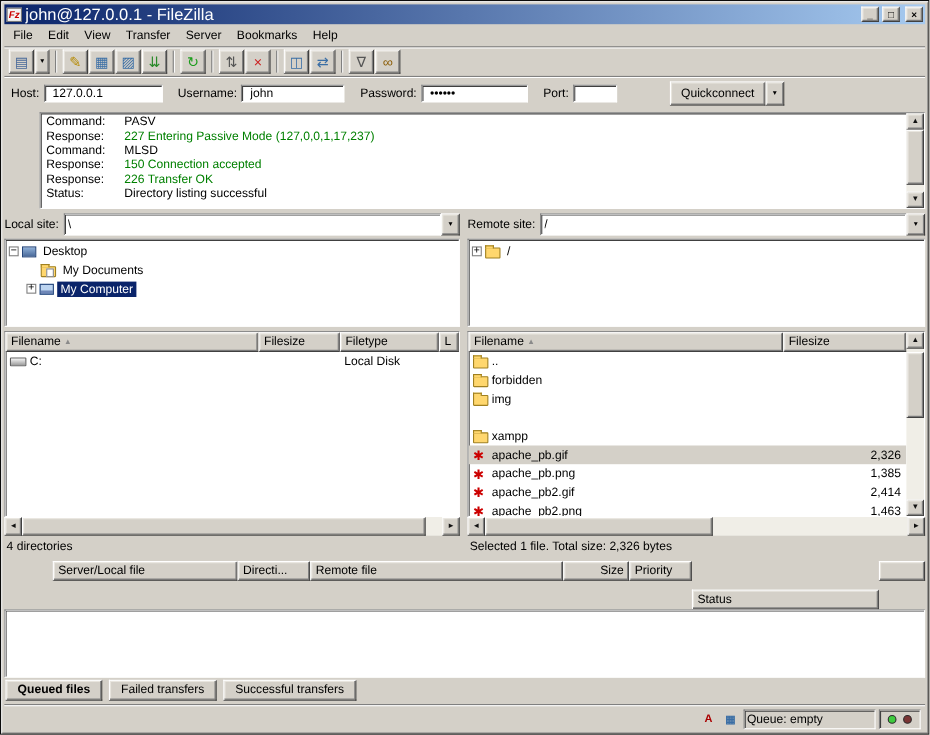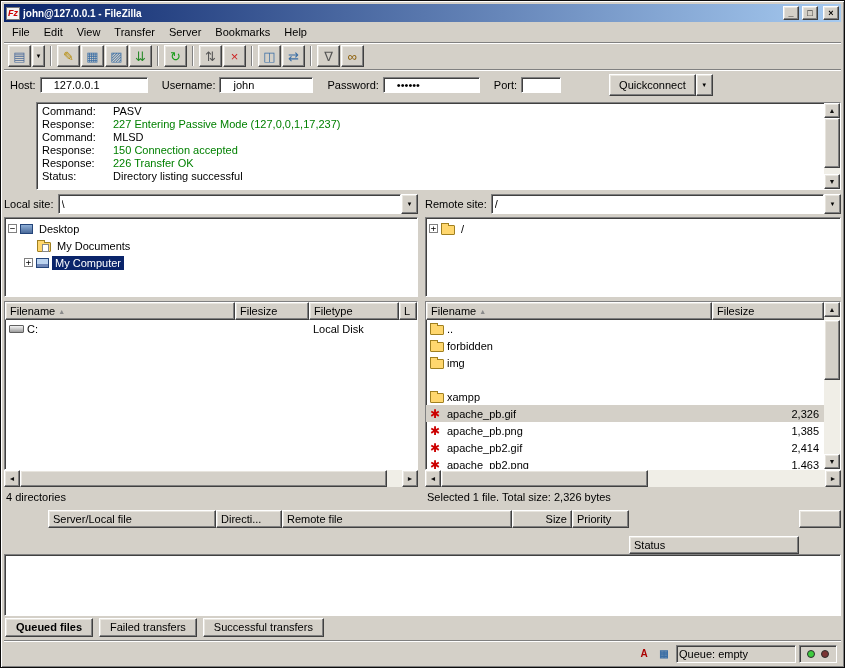--- a/index.html
+++ b/index.html
@@ -14,41 +14,41 @@
   .window { width:845px; height:668px; background:#d4d0c8; border:1px solid #0b0b0b;
             padding:3px; display:flex; flex-direction:column;
             box-shadow: inset 1px 1px 0 #ffffff, inset -1px -1px 0 #808080; }
 
   
   .titlebar { flex:0 0 18px; background:linear-gradient(90deg,#0a246a,#a6caf0);
               display:flex; align-items:center; gap:3px; padding:0 2px; }
   .app-icon { width:14px; height:13px; background:#f4f4f4; border:1px solid #777;
               color:#cc0000; font-weight:bold; font-size:9px; line-height:11px; text-align:center;
               font-style:italic; }
-  .title-text { flex:1; color:#fff; font-weight:bold; font-size:10px; white-space:nowrap; overflow:hidden; }
+  .title-text { flex:1; color:#fff; font-weight:normal; font-size:15px; white-space:nowrap; overflow:hidden; }
   .win-btn { width:16px; height:14px; font-size:9px; font-weight:bold; line-height:12px;
              text-align:center; color:#000; }
   .win-btn.close { margin-left:2px; }
 
   
   .menubar { flex:0 0 20px; display:flex; align-items:center; padding-left:1px; }
   .menu-item { padding:3px 7px; }
   .toolbar { flex:0 0 27px; display:flex; align-items:center; padding:2px 4px; gap:1px;
              border-top:1px solid #808080; box-shadow: inset 0 1px 0 #ffffff; }
   .tb-btn { width:23px; height:22px; display:flex; align-items:center; justify-content:center; }
   .tb-glyph { font-size:13px; line-height:13px; }
   .tb-dd { width:13px; font-size:6px; color:#000; }
   .tb-sep { width:2px; height:20px; border-left:1px solid #808080; border-right:1px solid #ffffff; margin:0 4px; }
 
   
   .quickbar { flex:0 0 31px; display:flex; align-items:center; gap:4px; padding:0 6px;
               border-top:1px solid #808080; box-shadow: inset 0 1px 0 #ffffff; }
   .quickbar label { white-space:nowrap; }
   .grp { margin-left:10px; }
-  .qc-input { height:16px; background:#fff; font-size:11px; padding:1px 13px;
+  .qc-input { height:16px; background:#fff; font-size:11px; padding:1px 7px;
               font-family:"Liberation Sans",sans-serif; }
   .w-host{width:108px;} .w-user{width:94px;} .w-pass{width:97px;} .w-port{width:40px;}
   .qc-btn { height:22px; padding:0 9px; font-size:11px; font-family:"Liberation Sans",sans-serif; }
   .qc-dd { width:17px; height:22px; font-size:6px; }
   .btn-group { display:flex; margin-left:12px;padding-left:32px; }
 
   
   .log { flex:0 0 88px; margin-top:2px; background:#fff; display:flex; overflow:hidden;margin-left:32px; }
   .log-lines { flex:1; padding:2px 0; overflow:hidden; }
   .log-line { display:flex; line-height:13px; }

